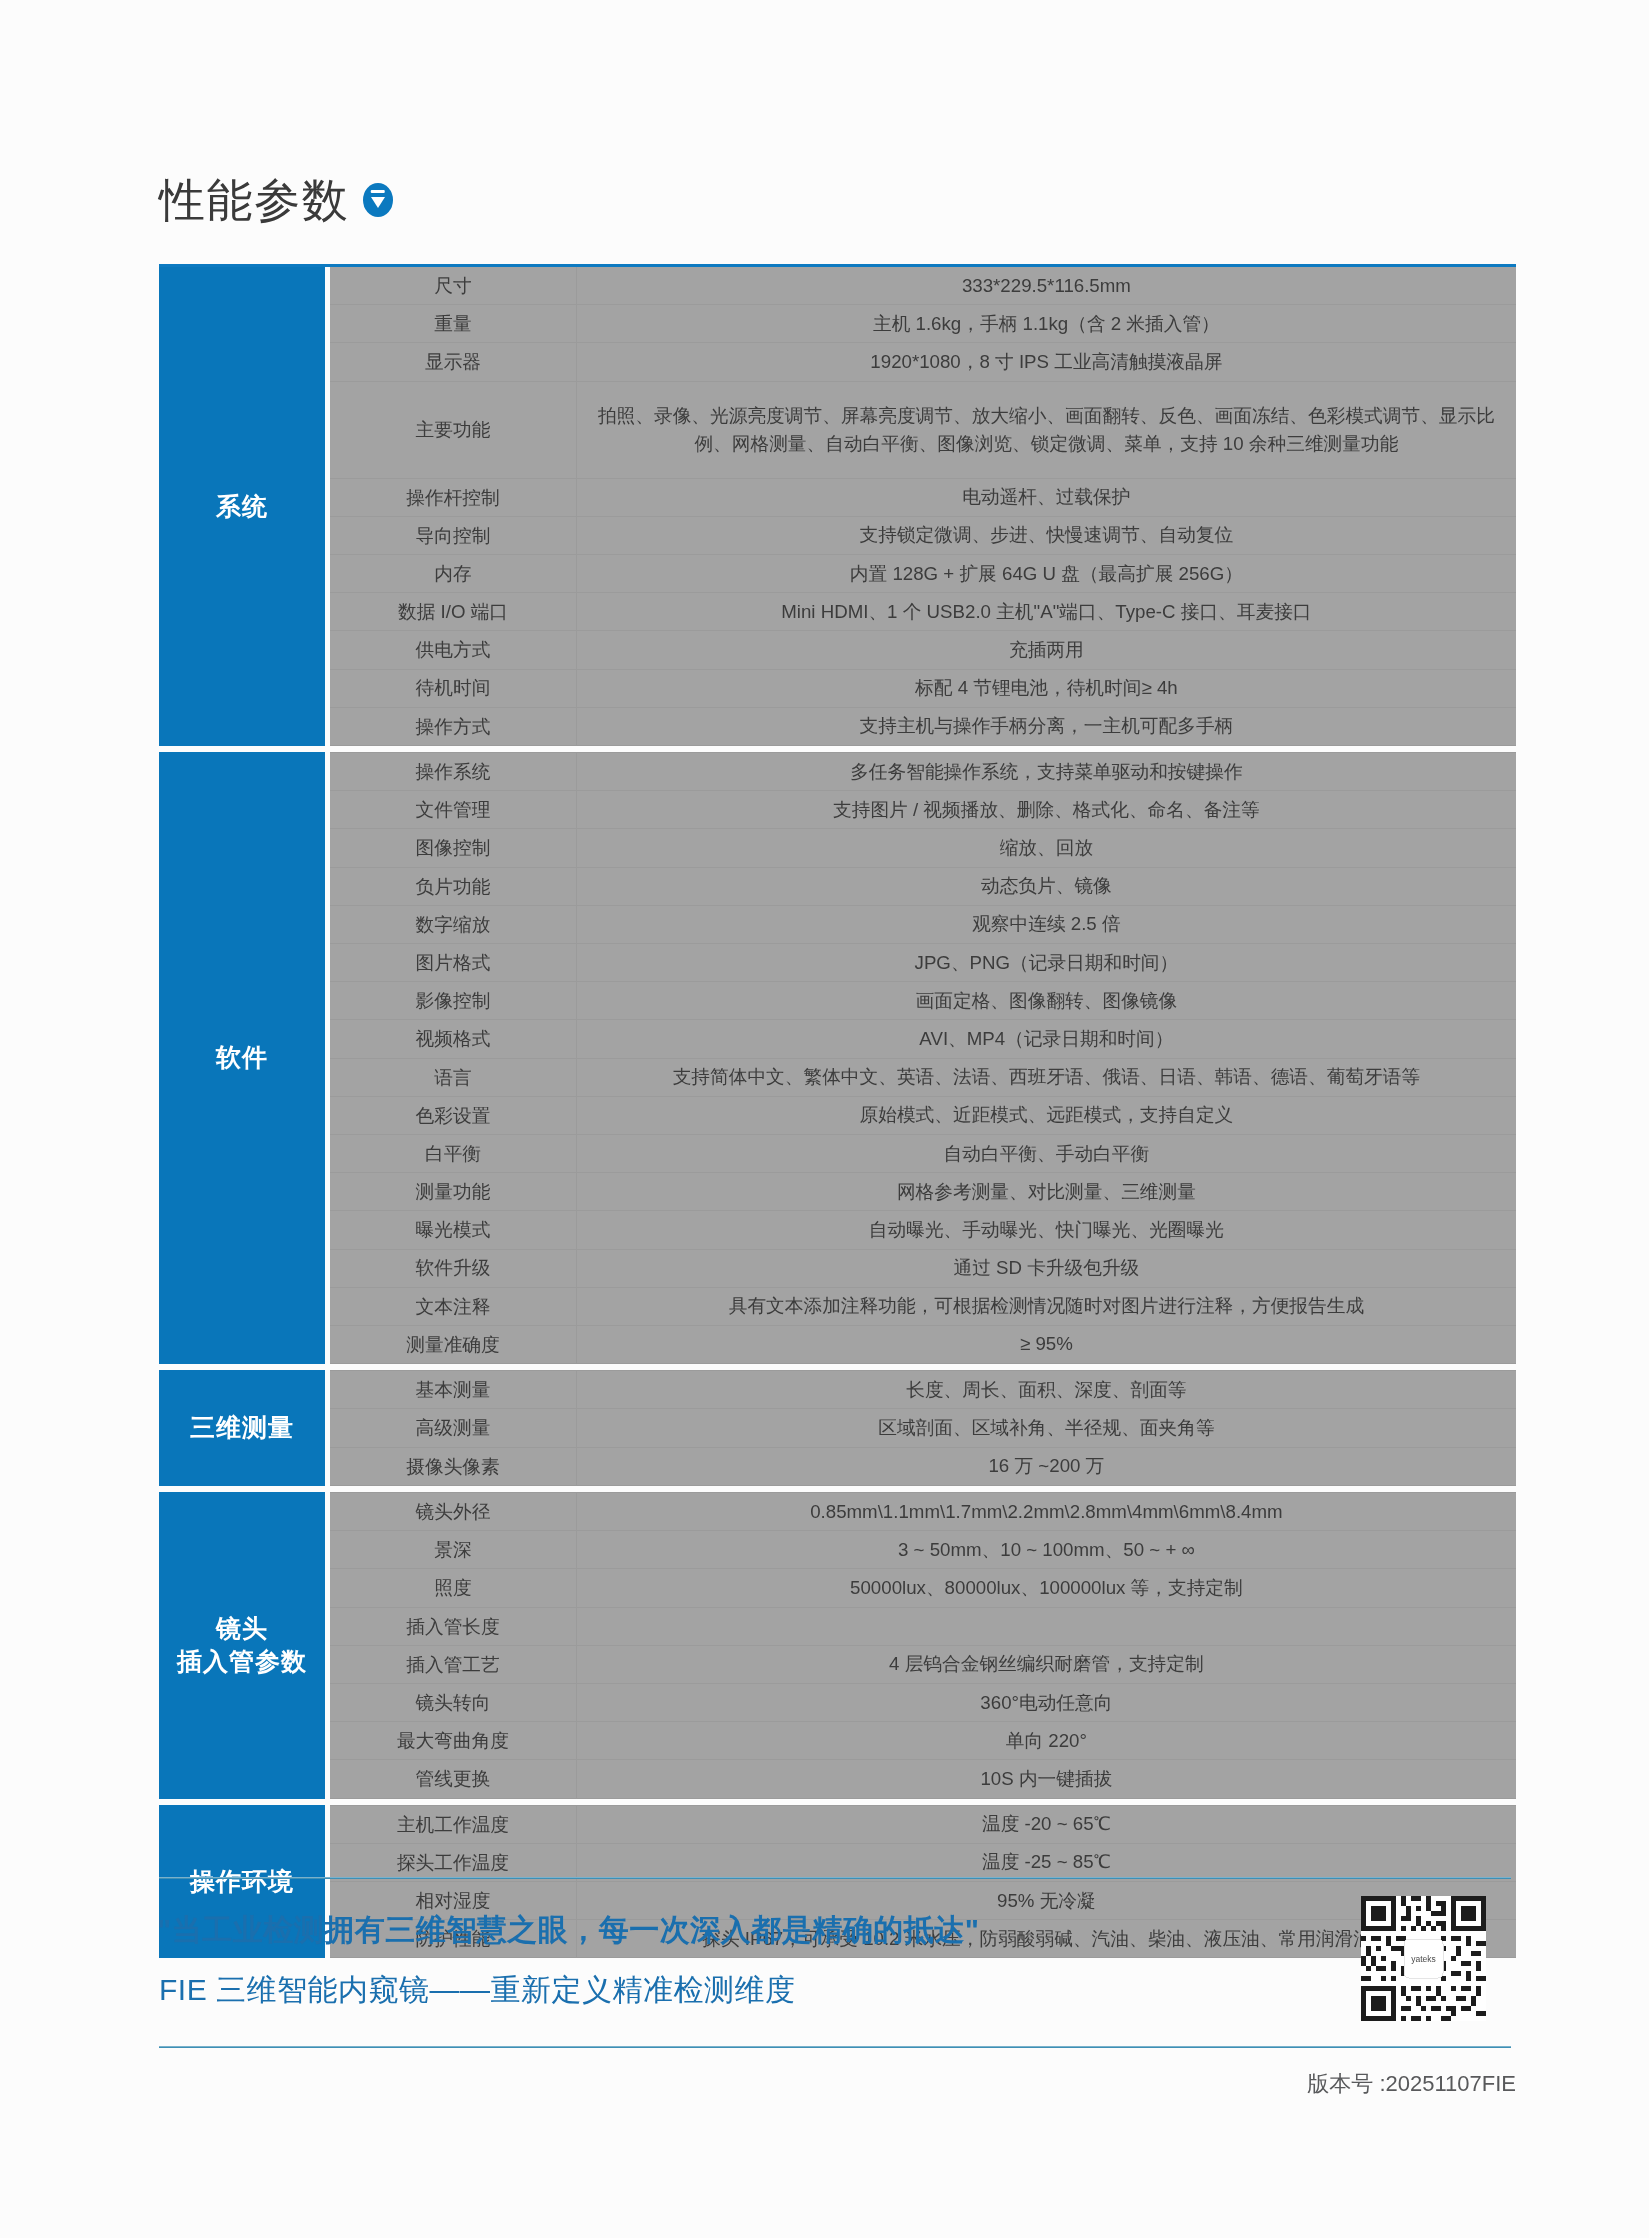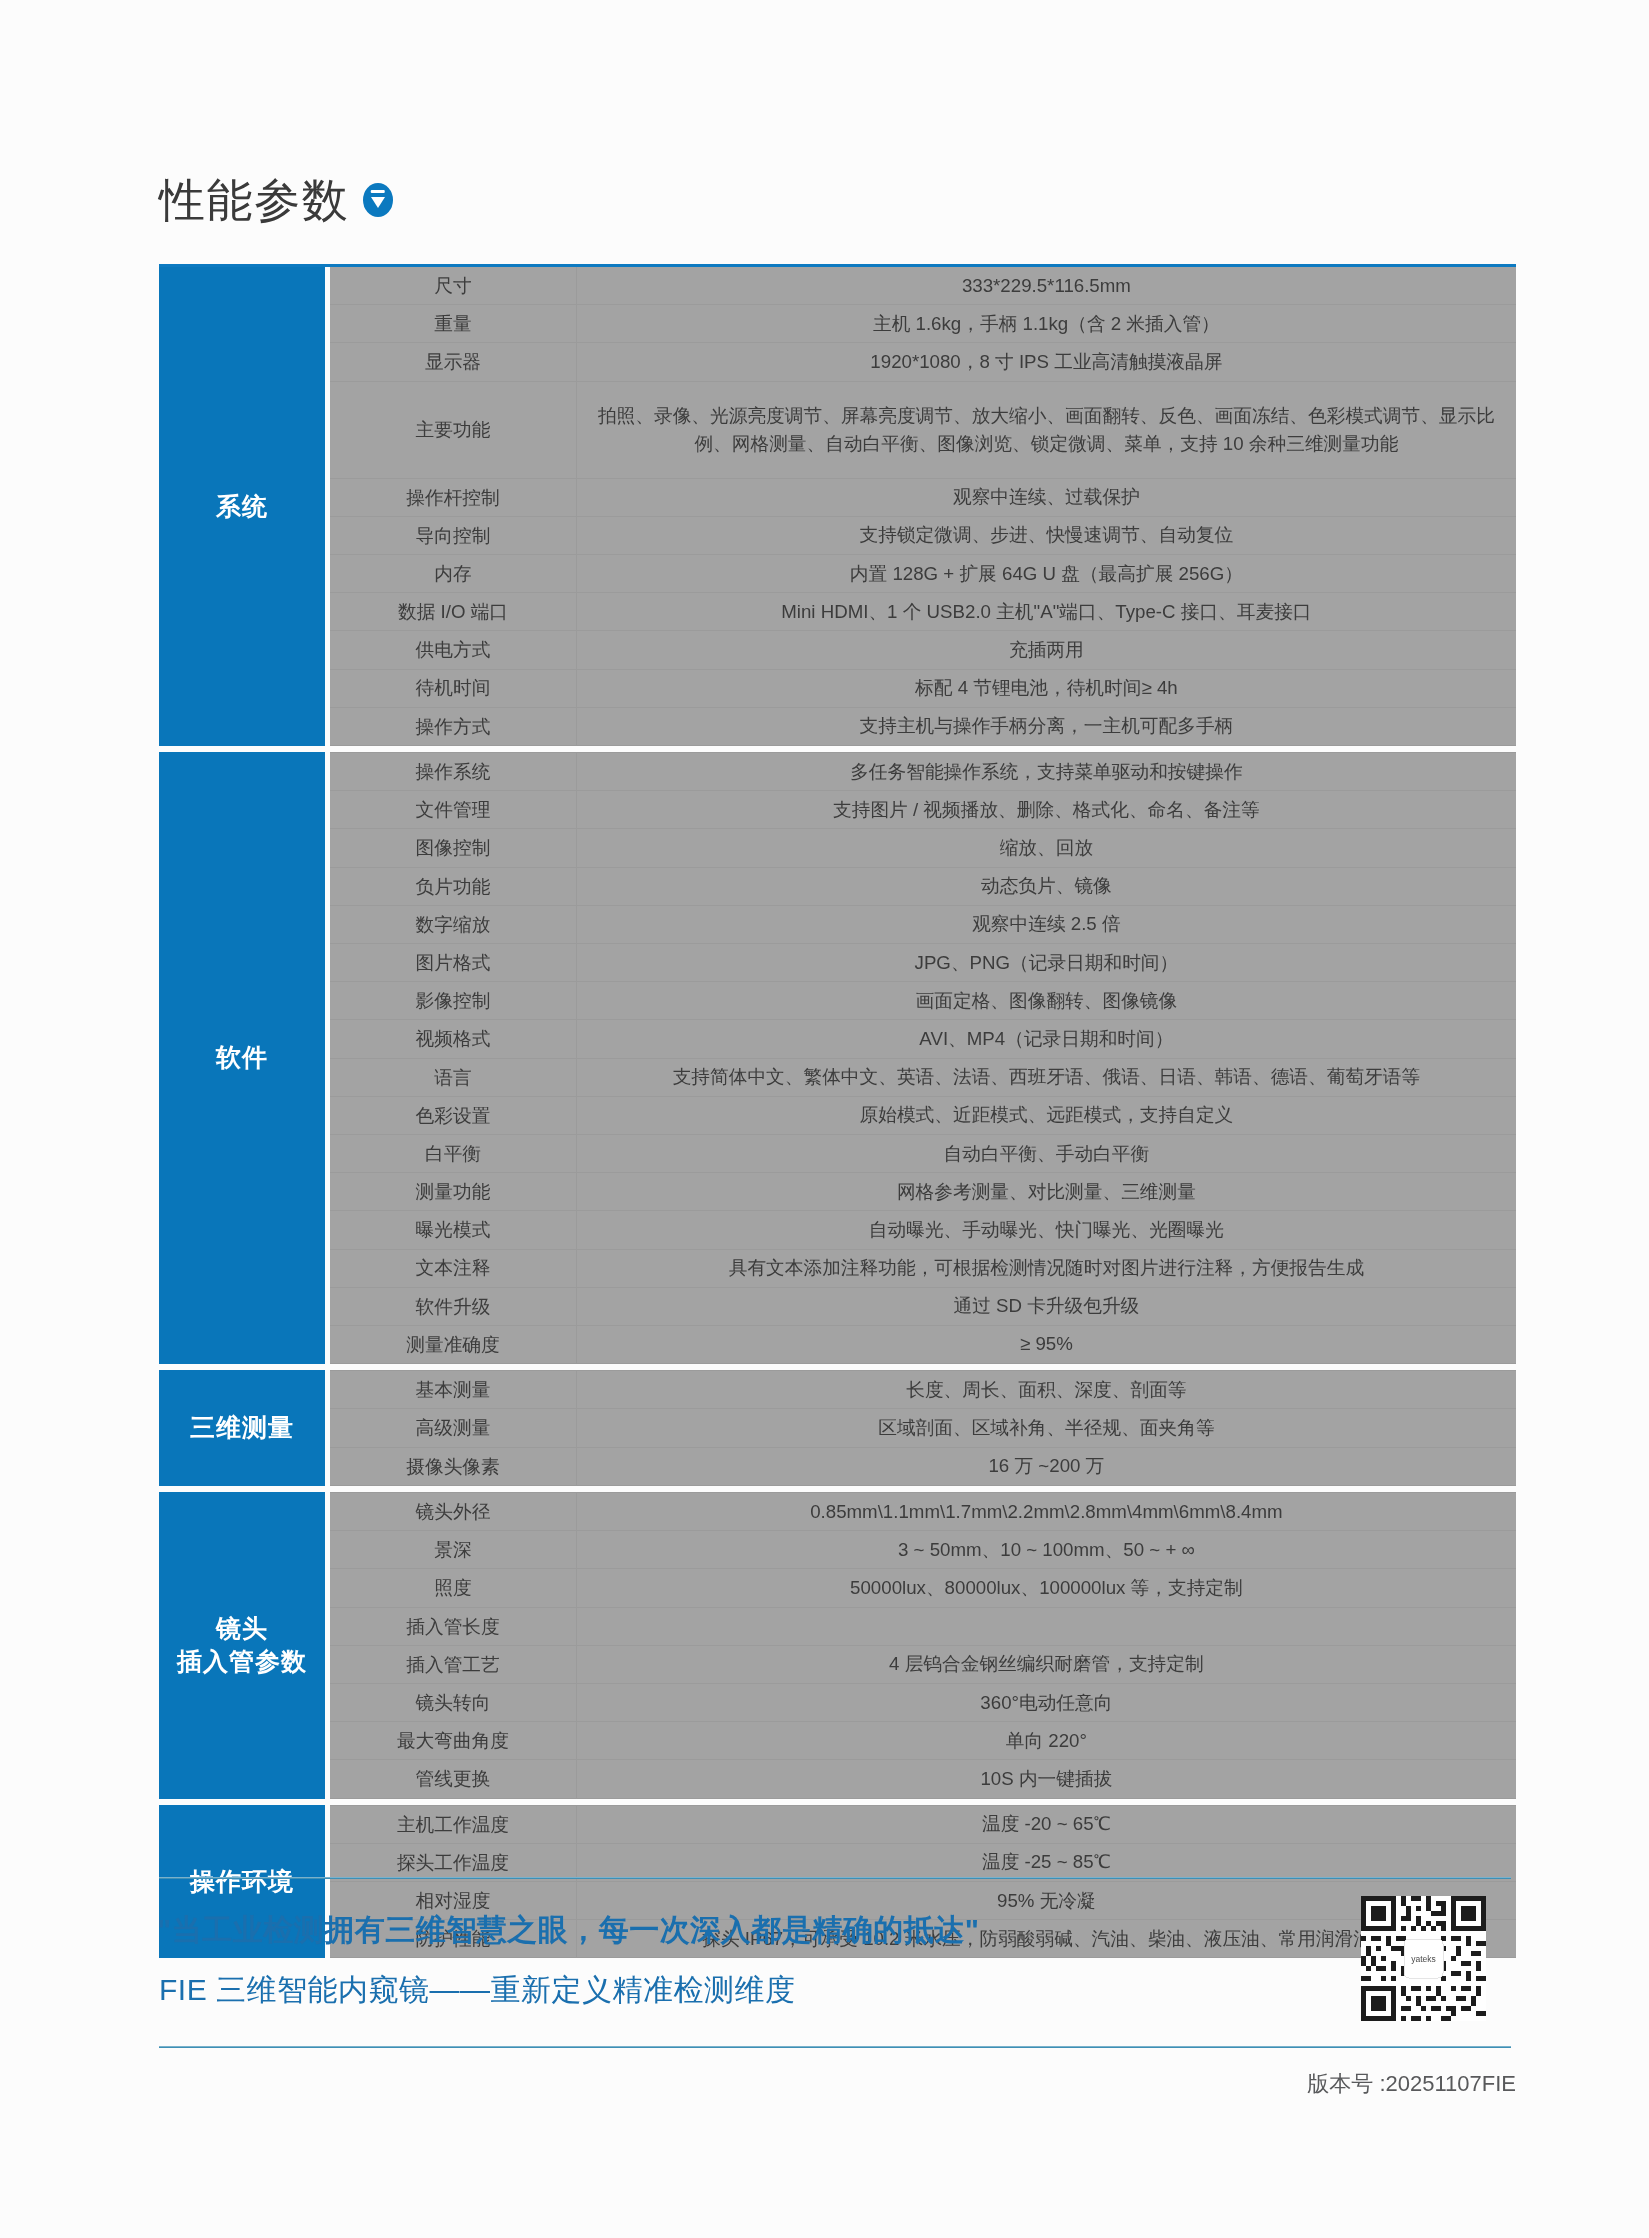--- a/index.html
+++ b/index.html
@@ -80,21 +80,21 @@
           <div class="row">
             <div class="param">显示器</div>
             <div class="value">1920*1080，8 寸 IPS 工业高清触摸液晶屏</div>
           </div>
           <div class="row" style="min-height: 96px;">
             <div class="param">主要功能</div>
             <div class="value">拍照、录像、光源亮度调节、屏幕亮度调节、放大缩小、画面翻转、反色、画面冻结、色彩模式调节、显示比例、网格测量、自动白平衡、图像浏览、锁定微调、菜单，支持 10 余种三维测量功能</div>
           </div>
           <div class="row">
             <div class="param">操作杆控制</div>
-            <div class="value">观察中连续、过载保护</div>
+            <div class="value">电动遥杆、过载保护</div>
           </div>
           <div class="row">
             <div class="param">导向控制</div>
             <div class="value">支持锁定微调、步进、快慢速调节、自动复位</div>
           </div>
           <div class="row">
             <div class="param">内存</div>
             <div class="value">内置 128G + 扩展 64G U 盘（最高扩展 256G）</div>
           </div>
           <div class="row">
@@ -164,26 +164,26 @@
           </div>
           <div class="row">
             <div class="param">测量功能</div>
             <div class="value">网格参考测量、对比测量、三维测量</div>
           </div>
           <div class="row">
             <div class="param">曝光模式</div>
             <div class="value">自动曝光、手动曝光、快门曝光、光圈曝光</div>
           </div>
           <div class="row">
+            <div class="param">软件升级</div>
+            <div class="value">通过 SD 卡升级包升级</div>
+          </div>
+          <div class="row">
             <div class="param">文本注释</div>
             <div class="value">具有文本添加注释功能，可根据检测情况随时对图片进行注释，方便报告生成</div>
-          </div>
-          <div class="row">
-            <div class="param">软件升级</div>
-            <div class="value">通过 SD 卡升级包升级</div>
           </div>
           <div class="row">
             <div class="param">测量准确度</div>
             <div class="value">≥ 95%</div>
           </div>
         </div>
       </div>
       <div class="table-section">
         <div class="label">三维测量</div>
         <div class="rows">

